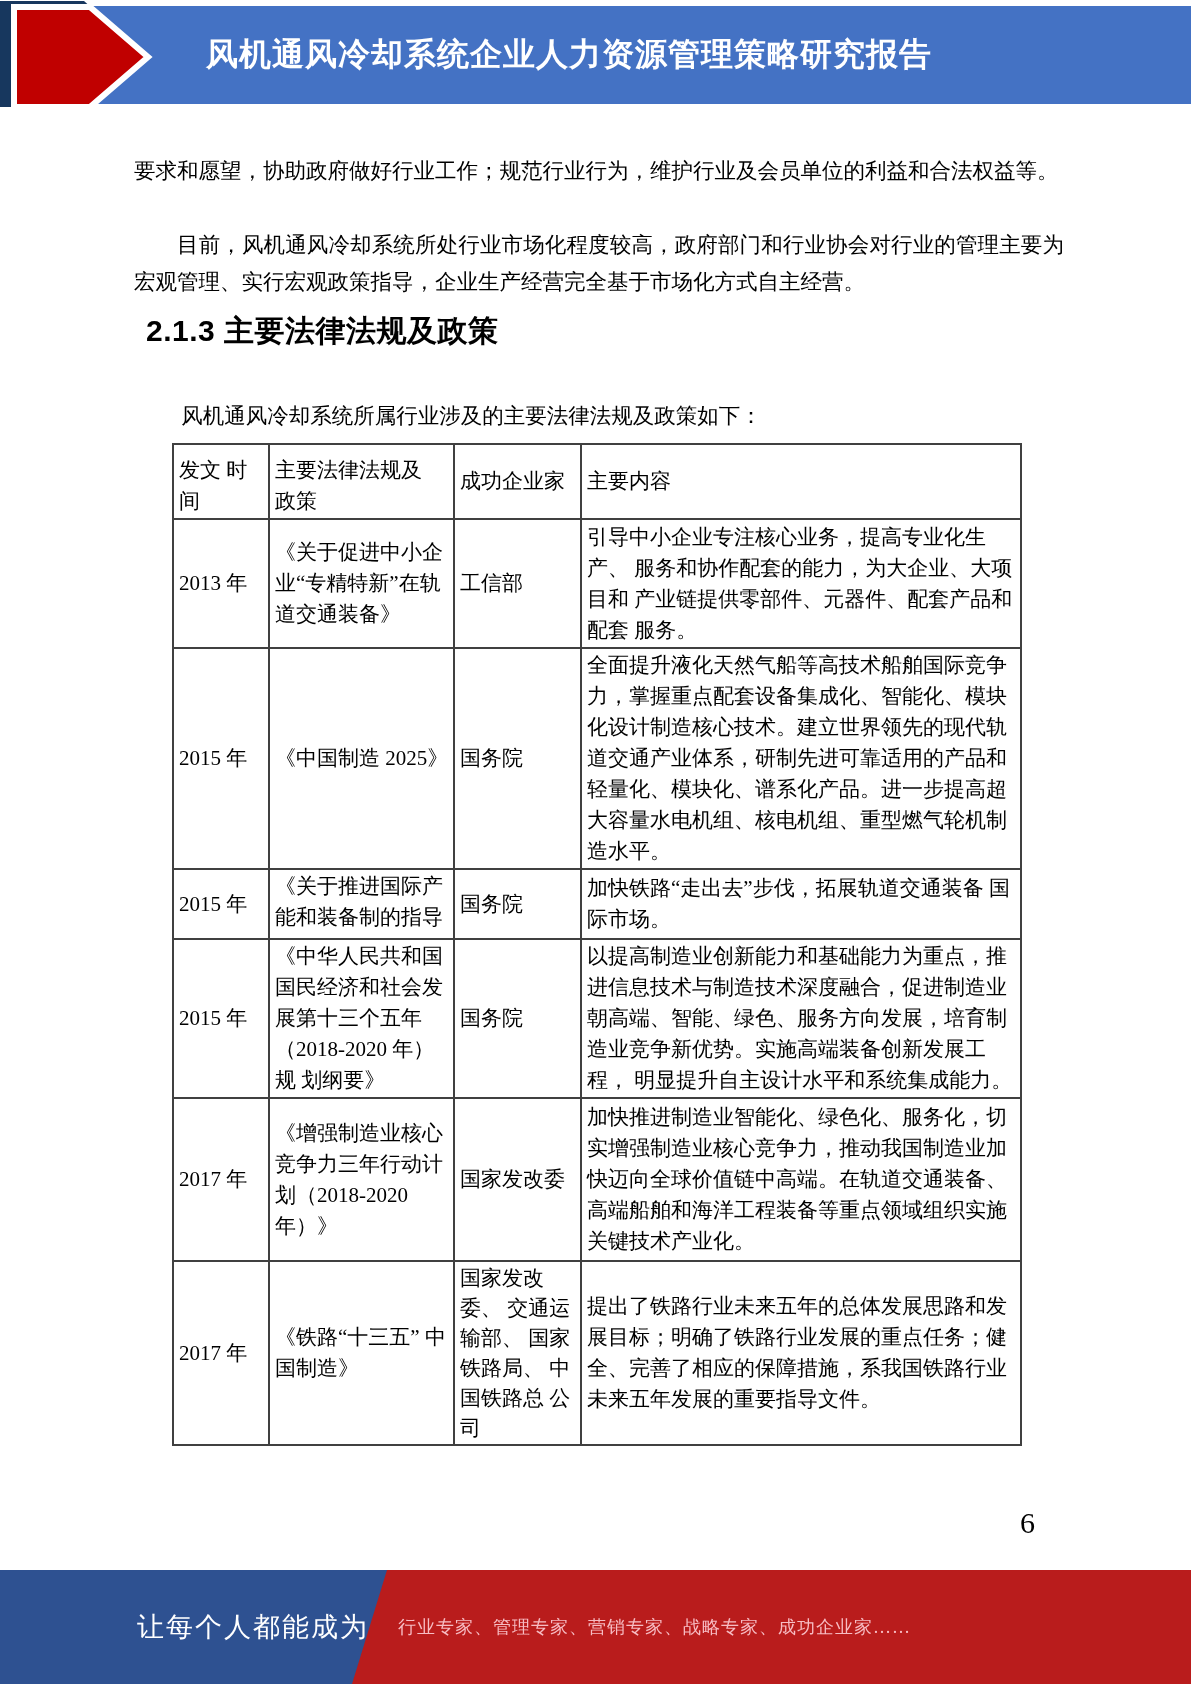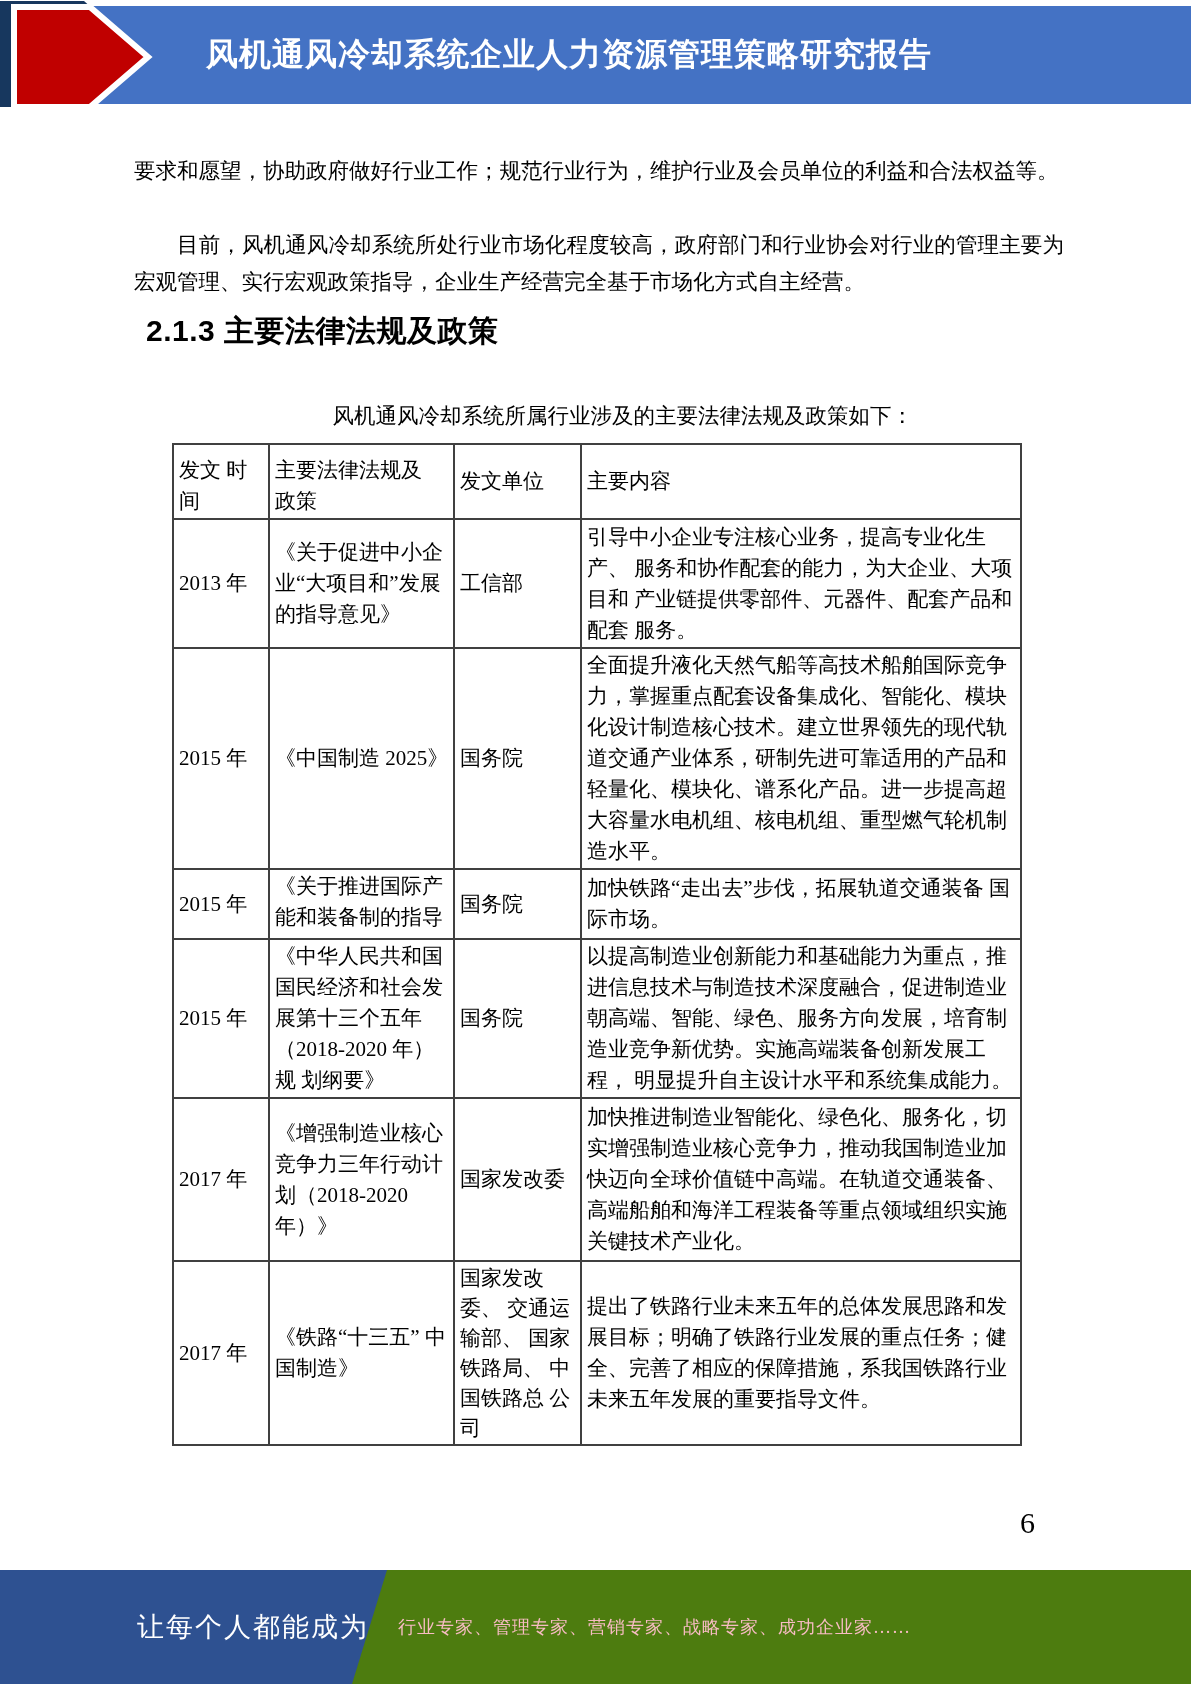--- a/index.html
+++ b/index.html
@@ -19,21 +19,21 @@
   }
   
   .para { position:absolute; left:134px; width:930px; font-size:21.5px; line-height:37px; }
   .p1 { top:131px; }
   .p2 { top:205px; text-indent:2em; text-align:justify; }
   .section-heading {
     position:absolute; left:134px; top:299px; margin:12px;
     font-family:"Liberation Sans","DejaVu Sans",sans-serif;
     font-weight:bold; font-size:30px; letter-spacing:0.5px;
   }
-  .intro { position:absolute; left:134px; top:379px; width:930px; font-size:21.5px; text-indent:2.2em;text-align:center; }
+  .intro { position:absolute; left:134px; top:379px; width:930px; font-size:21.5px; text-indent:2.2em; }
   
   .regtable {
     position:absolute; left:172px; top:443px; width:848px;
     border-collapse:collapse; table-layout:fixed;
     font-size:21px; line-height:31px;
   }
   .regtable td {
     border:2px solid #404040; padding:1px 5px;
     vertical-align:middle; text-align:left; word-break:break-all; overflow:hidden;
   }
@@ -42,21 +42,21 @@
   .just { text-align:justify; }
   .nowrap { white-space:nowrap; }
   .lh30 { line-height:30px; }
   .clip3 { height:66px; overflow:hidden; }
   tr.h0 { height:75px; } tr.h1 { height:129px; } tr.h2 { height:219px; }
   tr.h3 { height:66px; }  tr.h4 { height:157px; } tr.h5 { height:163px; }
   tr.h6 { height:178px; }
   
   .pagenum { position:absolute; left:1020px; top:1506px; font-size:30px; }
   
-  .footer { position:absolute; left:0; top:1570px; width:1191px; height:114px; background:#4d7c0f; }
+  .footer { position:absolute; left:0; top:1570px; width:1191px; height:114px; background:#b91c1c; }
   .footer-blue { position:absolute; left:0; top:0; width:100%; height:100%; background:#2E5191;
                  clip-path:polygon(0 0, 387px 0, 352px 100%, 0 100%); }
   .footer-left {
     position:absolute; left:137px; top:0; height:114px; display:flex; align-items:center;
     color:#ffffff; font-size:27px; letter-spacing:2px; white-space:nowrap;
   }
   .footer-right {
     position:absolute; left:398px; top:0; height:114px; display:flex; align-items:center;
     color:#F7BCC3; font-size:18px; letter-spacing:1px; white-space:nowrap;
   }
@@ -83,26 +83,26 @@
     <colgroup>
       <col style="width:96px">
         <col style="width:185px">
         <col style="width:127px">
         <col style="width:440px">
     </colgroup>
     <tbody>
       <tr class="h0">
         <td class="vb">发文 时间</td>
         <td class="vb">主要法律法规及 政策</td>
-        <td>发文单位</td>
+        <td>成功企业家</td>
         <td>主要内容</td>
       </tr>
       <tr class="h1">
         <td>2013 年</td>
-        <td>《关于促进中小企业“大项目和”发展的指导意见》</td>
+        <td>《关于促进中小企业“专精特新”在轨道交通装备》</td>
         <td>工信部</td>
         <td class="just">引导中小企业专注核心业务，提高专业化生产、 服务和协作配套的能力，为大企业、大项目和 产业链提供零部件、元器件、配套产品和配套 服务。</td>
       </tr>
       <tr class="h2">
         <td>2015 年</td>
         <td class="nowrap">《中国制造 2025》</td>
         <td>国务院</td>
         <td class="just">全面提升液化天然气船等高技术船舶国际竞争力，掌握重点配套设备集成化、智能化、模块化设计制造核心技术。建立世界领先的现代轨道交通产业体系，研制先进可靠适用的产品和轻量化、模块化、谱系化产品。进一步提高超大容量水电机组、核电机组、重型燃气轮机制造水平。</td>
       </tr>
       <tr class="h3">

